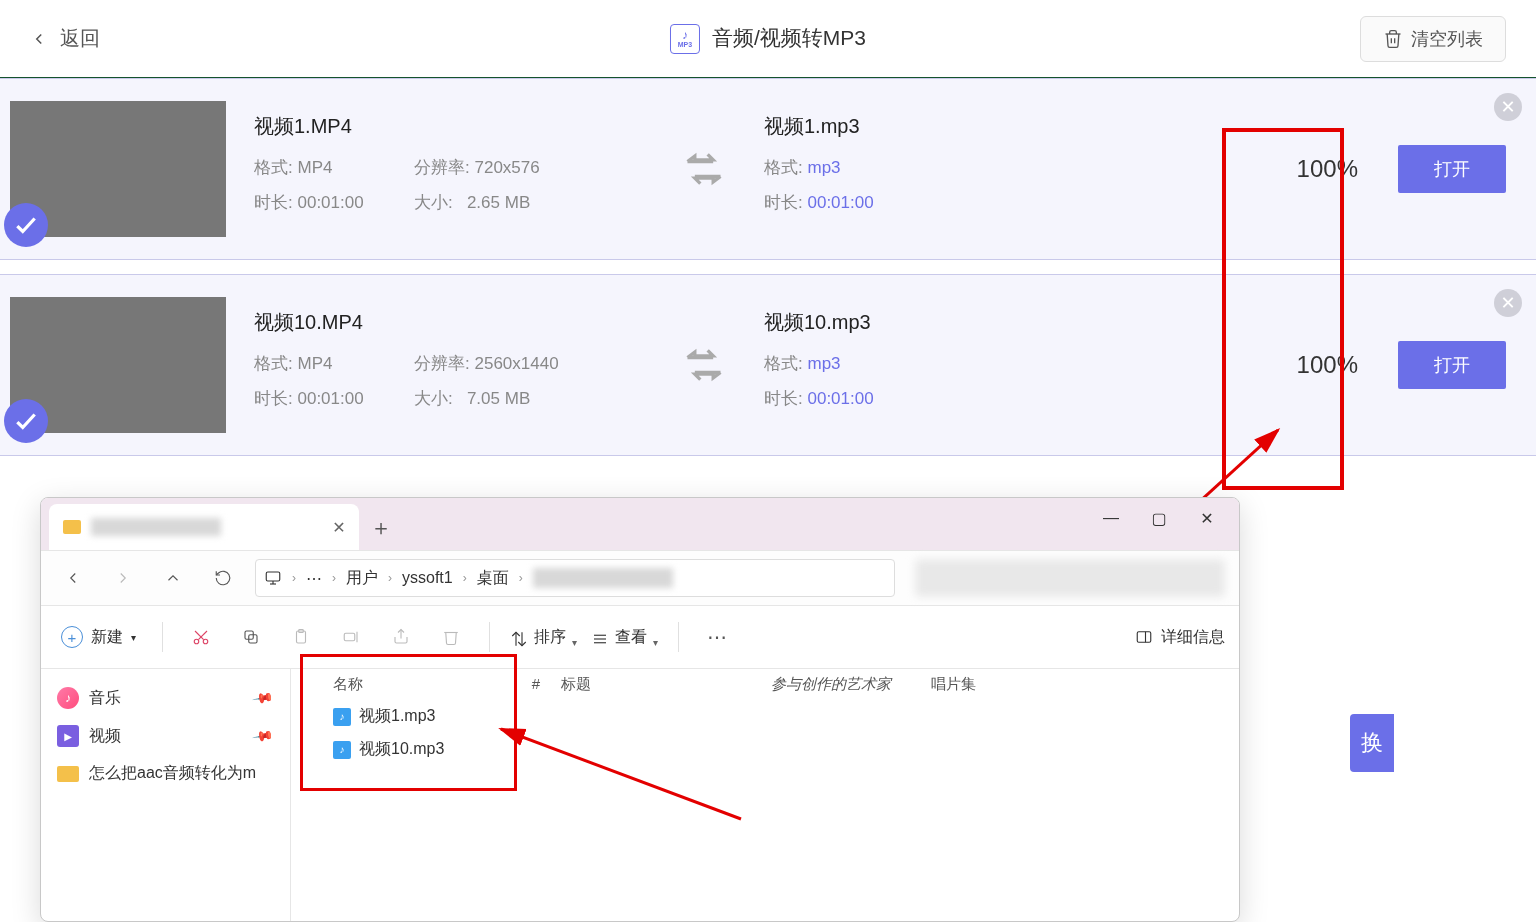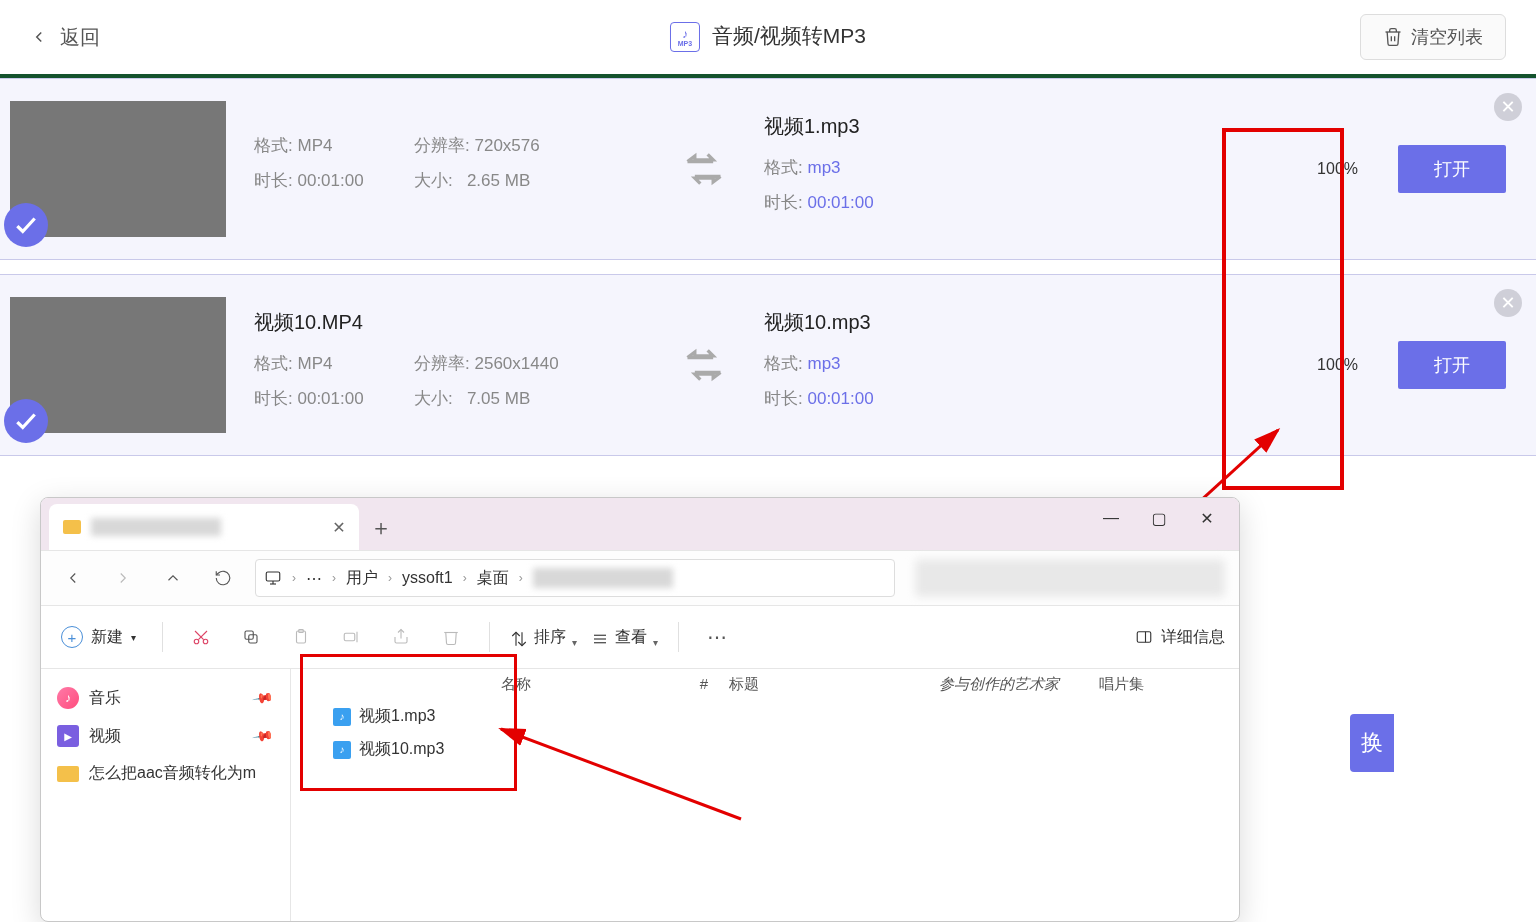--- a/index.html
+++ b/index.html
@@ -1,17 +1,17 @@
 <!DOCTYPE html>
 <html><head>
 <meta charset="utf-8">
 <style>
   * { box-sizing: border-box; margin: 0; padding: 0; }
   body { font-family: "Microsoft YaHei", "PingFang SC", sans-serif; background: #fff; width: 1536px; height: 922px; overflow: hidden; position: relative; }
-  .header { height: 78px; display: flex; align-items: center; padding: 16px 30px; position: relative; border-bottom: 4px solid #14532d; }
+  .header { height: 78px; display: flex; align-items: center; padding: 16px 30px; position: relative; border-bottom: 1px solid #14532d; }
   .back-btn { display: flex; align-items: center; color: #555; font-size: 20px; cursor: pointer; }
   .back-btn svg { width: 18px; height: 18px; margin-right: 12px; }
   .header-center { position: absolute; left: 50%; transform: translateX(-50%); display: flex; align-items: flex-start; font-size: 21px; color: #333; font-weight: 500; }
   .mp3-badge { width: 30px; height: 30px; border: 1px solid #6b6fe8; border-radius: 4px; display: flex; flex-direction: column; align-items: center; justify-content: center; margin-right: 12px; color: #6b6fe8; font-size: 7px; font-weight: bold; }
   .mp3-badge::before { content: "♪"; font-size: 12px; line-height: 1; }
   .clear-btn { margin-left: auto; border: 1px solid #ddd; border-radius: 6px; padding: 10px 22px; display: flex; align-items: center; color: #555; font-size: 18px; cursor: pointer; background: #fafafa; }
   .clear-btn svg { width: 20px; height: 20px; margin-right: 8px; }
 
   .main { }
   .item-row { border-top: 1px solid #c9c9ea; border-bottom: 1px solid #c9c9ea; background: #f5f5fd; padding: 22px 30px 22px 10px; display: flex; align-items: center; position: relative; margin-bottom: 14px; }
@@ -22,21 +22,21 @@
 
   .col-src { width: 420px; }
   .col-dst { width: 350px; margin-left: 20px; }
   .title { font-size: 20px; color: #222; margin-bottom: 16px; }
   .meta-line { display: flex; font-size: 17px; color: #888; margin-bottom: 12px; }
   .meta-line .meta-a { width: 160px; }
   .meta-line .meta-b { }
   .link { color: #6b6fe8; }
   .convert-icon { width: 60px; height: 60px; display: flex; align-items: center; justify-content: center; color: #aaa; margin-right: 10px; }
   .convert-icon svg { width: 44px; height: 44px; }
-  .progress { margin-left: auto; font-size: 16px; color: #333; margin-right: 40px; }
+  .progress { margin-left: auto; font-size: 24px; color: #333; margin-right: 40px; }
   .open-btn { background: #6b6fe8; color: #fff; border: none; padding: 12px 36px; font-size: 18px; border-radius: 2px; cursor: pointer; }
   .close-x { position: absolute; right: 14px; top: 14px; width: 28px; height: 28px; border-radius: 50%; background: #cfcfd8; display: flex; align-items: center; justify-content: center; color: #fff; cursor: pointer; font-size: 18px; }
 
   
   .red-box-1 { position: absolute; left: 1222px; top: 128px; width: 122px; height: 362px; border: 4px solid #e30000; pointer-events: none; }
   .arrow1 { position: absolute; left: 880px; top: 395px; pointer-events: none; }
   .arrow1 svg { width: 420px; height: 400px; }
 
   
   .explorer { position: absolute; left: 40px; top: 497px; width: 1200px; height: 425px; background: #fff; border: 1px solid #c8c8c8; border-radius: 8px; box-shadow: 0 8px 30px rgba(0,0,0,.15); overflow: hidden; }
@@ -68,21 +68,21 @@
 
   .exp-body { display: flex; height: calc(100% - 170px); border-top: 1px solid #e6e6e6; }
   .exp-side { width: 250px; border-right: 1px solid #e6e6e6; padding: 10px 0; }
   .side-item { display: flex; align-items: center; padding: 8px 16px; font-size: 16px; color: #333; cursor: pointer; position: relative; }
   .side-item .pin { position: absolute; right: 18px; color: #888; font-size: 14px; transform: rotate(35deg); }
   .ico-music { width: 22px; height: 22px; border-radius: 50%; background: linear-gradient(135deg,#ff7aa8,#ff4d7d); display: flex; align-items: center; justify-content: center; color: #fff; font-size: 12px; margin-right: 10px; }
   .ico-video { width: 22px; height: 22px; border-radius: 3px; background: #7a5fe0; display: flex; align-items: center; justify-content: center; color: #fff; font-size: 10px; margin-right: 10px; }
   .ico-folder { width: 22px; height: 16px; background: #f4c04a; border-radius: 2px; margin-right: 10px; }
 
   .exp-content { flex: 1; padding: 0 20px; position: relative; }
-  .col-head { display: flex; font-size: 15px; color: #555; padding: 6px 0; justify-content: flex-end; }
+  .col-head { display: flex; font-size: 15px; color: #555; padding: 6px 0; }
   .col-head div { }
   .ch-name { width: 200px; padding-left: 22px; }
   .ch-num { width: 50px; text-align: center; }
   .ch-title { width: 210px; }
   .ch-artist { width: 160px; font-style: italic; }
   .ch-album { width: 120px; }
   .file-row { display: flex; align-items: center; padding: 6px 0 6px 22px; font-size: 16px; color: #333; cursor: pointer; }
   .file-row .ico { width: 18px; height: 18px; background: #3aa0f0; border-radius: 2px; margin-right: 8px; display: flex; align-items: center; justify-content: center; color: #fff; font-size: 10px; }
 
   .red-box-2 { position: absolute; left: 9px; top: -15px; width: 217px; height: 137px; border: 3px solid #e30000; pointer-events: none; }
@@ -121,20 +121,21 @@
   <div class="item-row">
     <div class="thumb-wrap">
       <div class="thumb"></div>
       <div class="check-badge">
           <svg viewBox="0 0 24 24">
             <polyline points="4 13 9 18 20 6"></polyline>
           </svg>
         </div>
     </div>
     <div class="col-src">
+      <div class="title">视频1.MP4</div>
       <div class="meta-line">
         <span class="meta-a"><span>格式:</span> <span>MP4</span></span>
         <span class="meta-b"><span>分辨率:</span> <span>720x576</span></span>
       </div>
       <div class="meta-line">
         <span class="meta-a"><span>时长:</span> <span>00:01:00</span></span>
         <span class="meta-b"><span>大小:</span>&nbsp;&nbsp;&nbsp;<span>2.65 MB</span></span>
       </div>
     </div>
     <div class="convert-icon">

